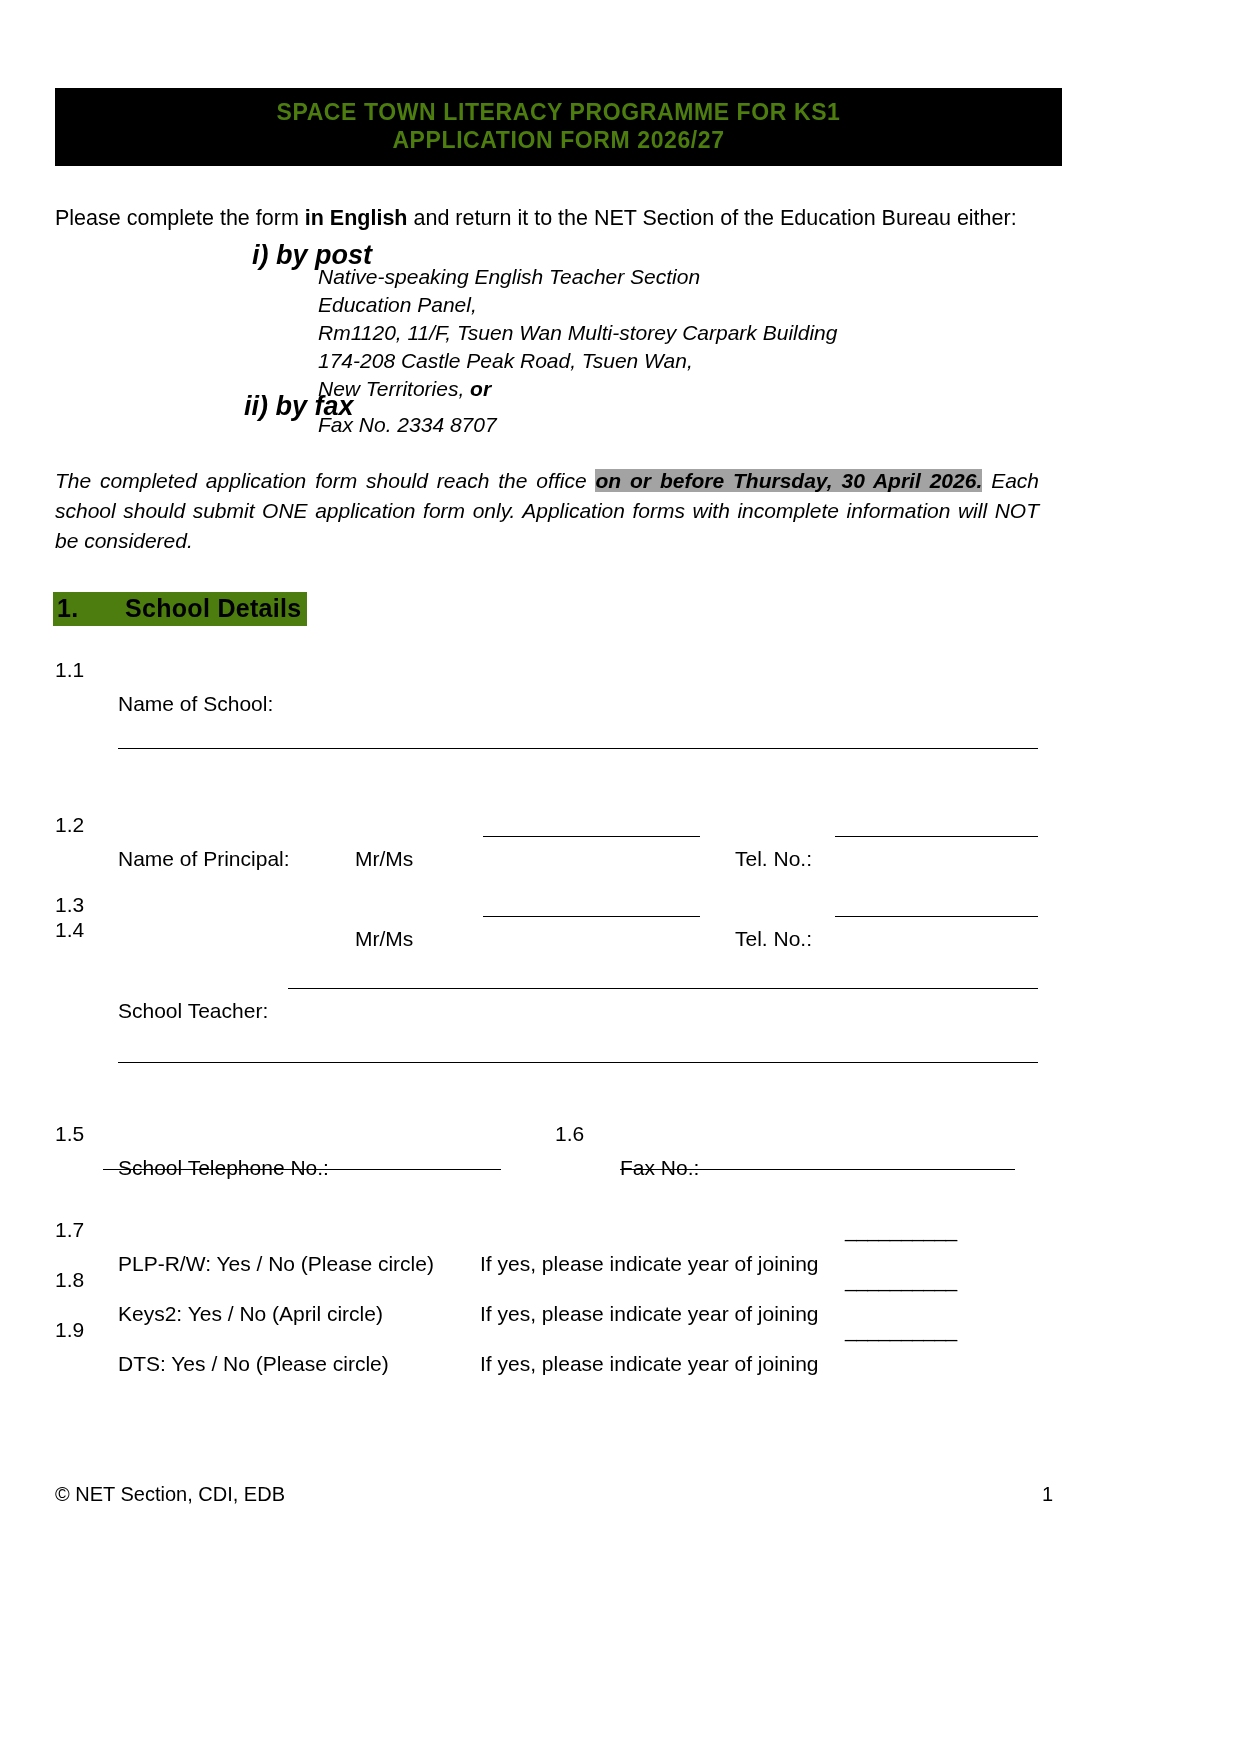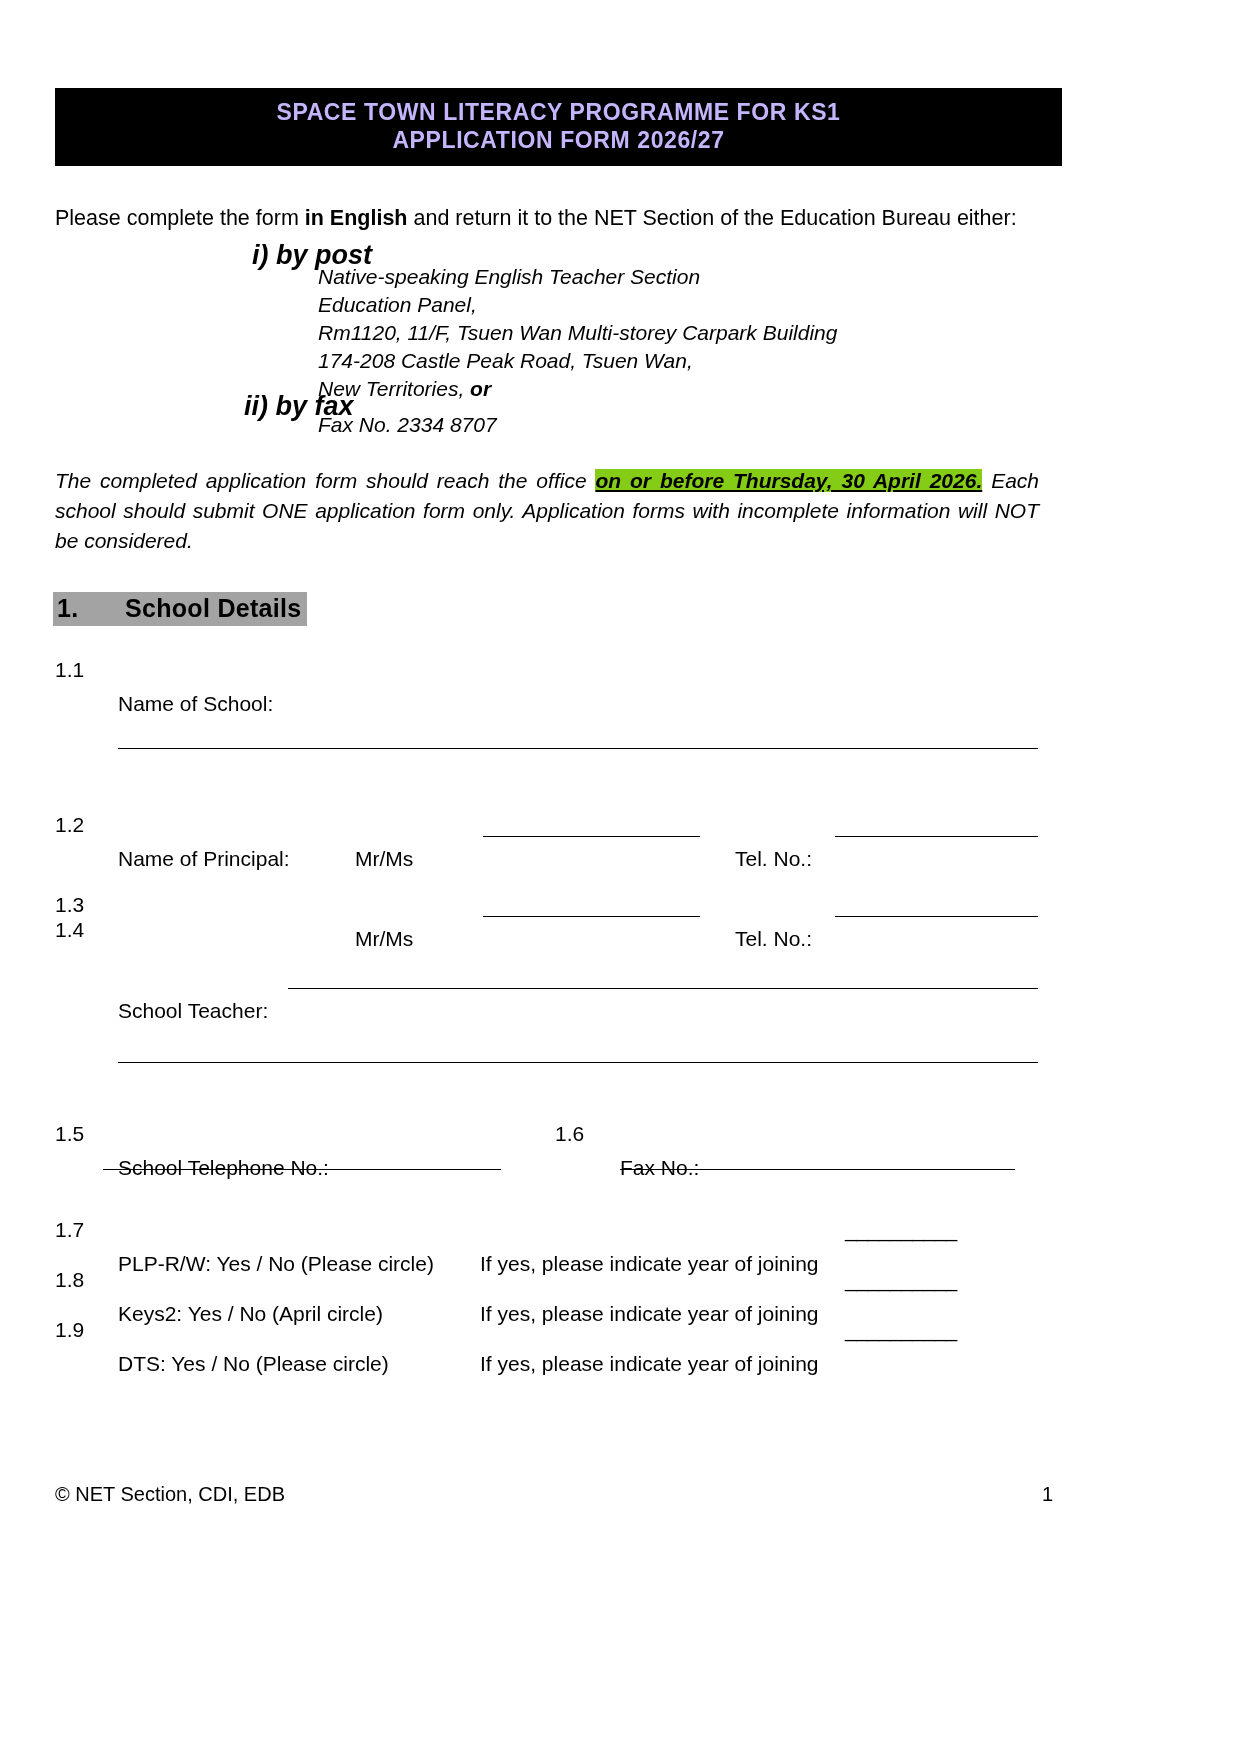--- a/index.html
+++ b/index.html
@@ -21,21 +21,21 @@
   }
 
   
   .banner {
     position: absolute;
     left: 55px;
     top: 88px;
     width: 1007px;
     height: 78px;
     background: #000000;
-    color: #c4b5fd;
+    color: #4d7c0f;
     display: flex;
     flex-direction: column;
     align-items: center;
     justify-content: center;
     gap: 2px;
   }
   .banner-line {
     font-size: 23px;
     font-weight: bold;
     letter-spacing: 0.6px;
@@ -88,32 +88,31 @@
     position: absolute;
     left: 55px;
     top: 466px;
     width: 984px;
     font-size: 21px;
     font-style: italic;
     line-height: 1.44;
     text-align: justify;
   }
   .hl {
-    background: #84cc16;
-    font-weight: bold;
-    text-decoration: underline;
+    background: #a3a3a3;
+    font-weight: bold;
     margin-top: 20px;
   }
 
   
   .section-head {
     position: absolute;
     left: 53px;
     top: 592px;
-    background: #a3a3a3;
+    background: #4d7c0f;
     padding: 2px 6px 3px 4px;
     font-size: 25px;
     font-weight: bold;
     letter-spacing: 0.3px;
     white-space: nowrap;
   }
   .section-head .num { display: inline-block; width: 68px; }
 
   
   .fnum {

